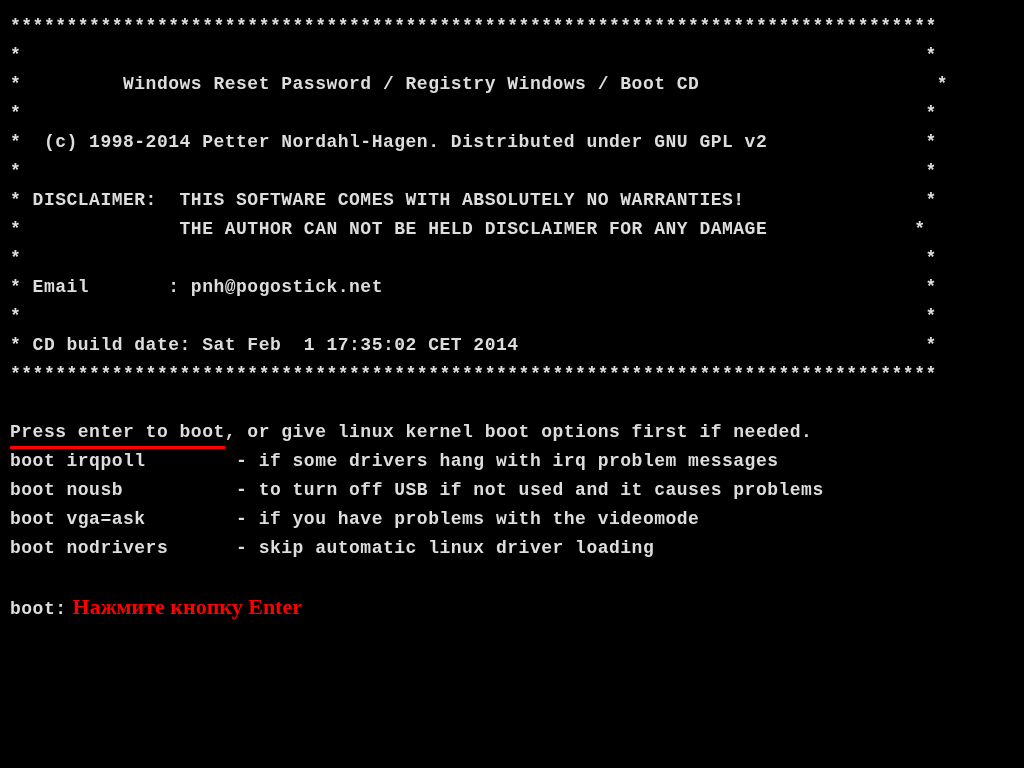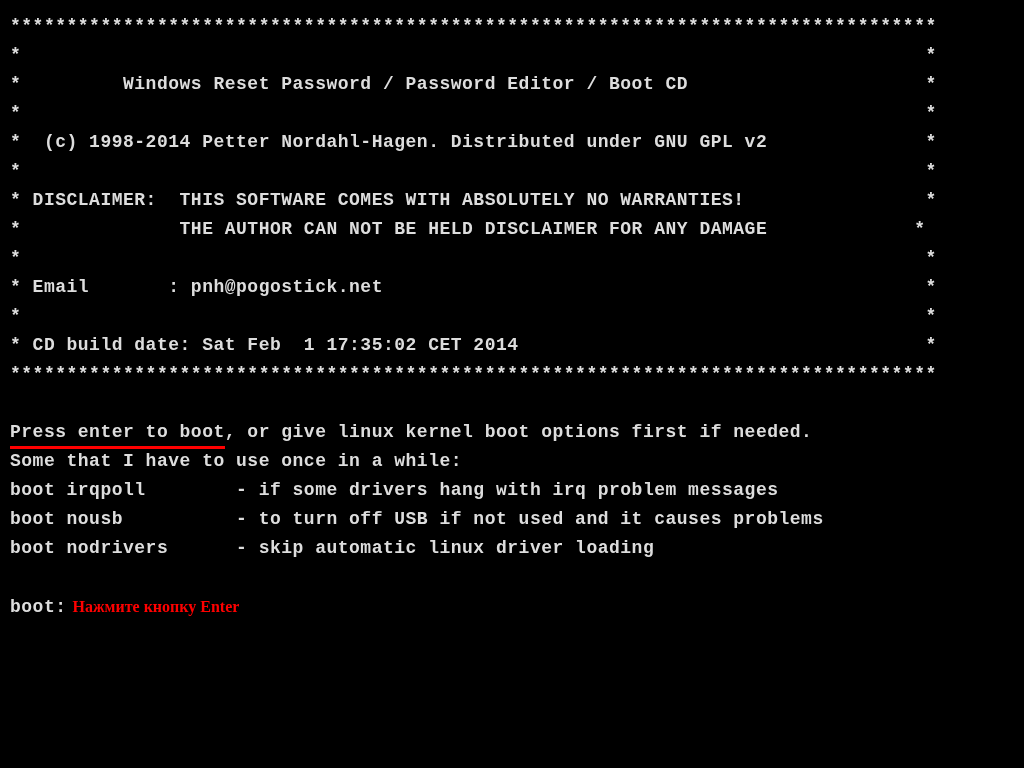--- a/index.html
+++ b/index.html
@@ -35,52 +35,52 @@
       left: 0;
       right: 0;
       bottom: -2px;
       height: 3px;
       background: #ff0000;
     }
     .red-annotation {
       color: #ff0000;
       font-family: Georgia, "Times New Roman", serif;
       font-weight: bold;
-      font-size: 16px;
+      font-size: 22px;
       display: inline-block;
       vertical-align: baseline;
       margin-left: 6px;
       letter-spacing: 0;
     }
     .prompt-line {
       margin-top: 29px;
     }
   </style>
 </head>
 <body>
 
 <div>
   <div class="line">**********************************************************************************</div>
   <div class="line">*                                                                                *</div>
-  <div class="line">*         Windows Reset Password / Password Editor / Boot CD                     *</div>
+  <div class="line">*         Windows Reset Password / Registry Windows / Boot CD                     *</div>
   <div class="line">*                                                                                *</div>
   <div class="line">*  (c) 1998-2014 Petter Nordahl-Hagen. Distributed under GNU GPL v2              *</div>
   <div class="line">*                                                                                *</div>
   <div class="line">* DISCLAIMER:  THIS SOFTWARE COMES WITH ABSOLUTELY NO WARRANTIES!                *</div>
   <div class="line">*              THE AUTHOR CAN NOT BE HELD DISCLAIMER FOR ANY DAMAGE             *</div>
   <div class="line">*                                                                                *</div>
   <div class="line">* Email       : pnh@pogostick.net                                                *</div>
   <div class="line">*                                                                                *</div>
   <div class="line">* CD build date: Sat Feb  1 17:35:02 CET 2014                                    *</div>
   <div class="line">**********************************************************************************</div>
 </div>
 
 <div class="line"> </div>
 
 <div>
   <div class="line"><span class="underline-holder">Press enter to boot</span><span>, or give linux kernel boot options first if needed.</span></div>
-  <div class="line">Some that I have to use once in a while:</div>
   <div class="line">boot irqpoll        - if some drivers hang with irq problem messages</div>
   <div class="line">boot nousb          - to turn off USB if not used and it causes problems</div>
+  <div class="line">boot vga=ask        - if you have problems with the videomode</div>
   <div class="line">boot nodrivers      - skip automatic linux driver loading</div>
 </div>
 
 <div class="line prompt-line"><span>boot:</span><span class="red-annotation">Нажмите кнопку Enter</span></div>
 
 </body></html>

